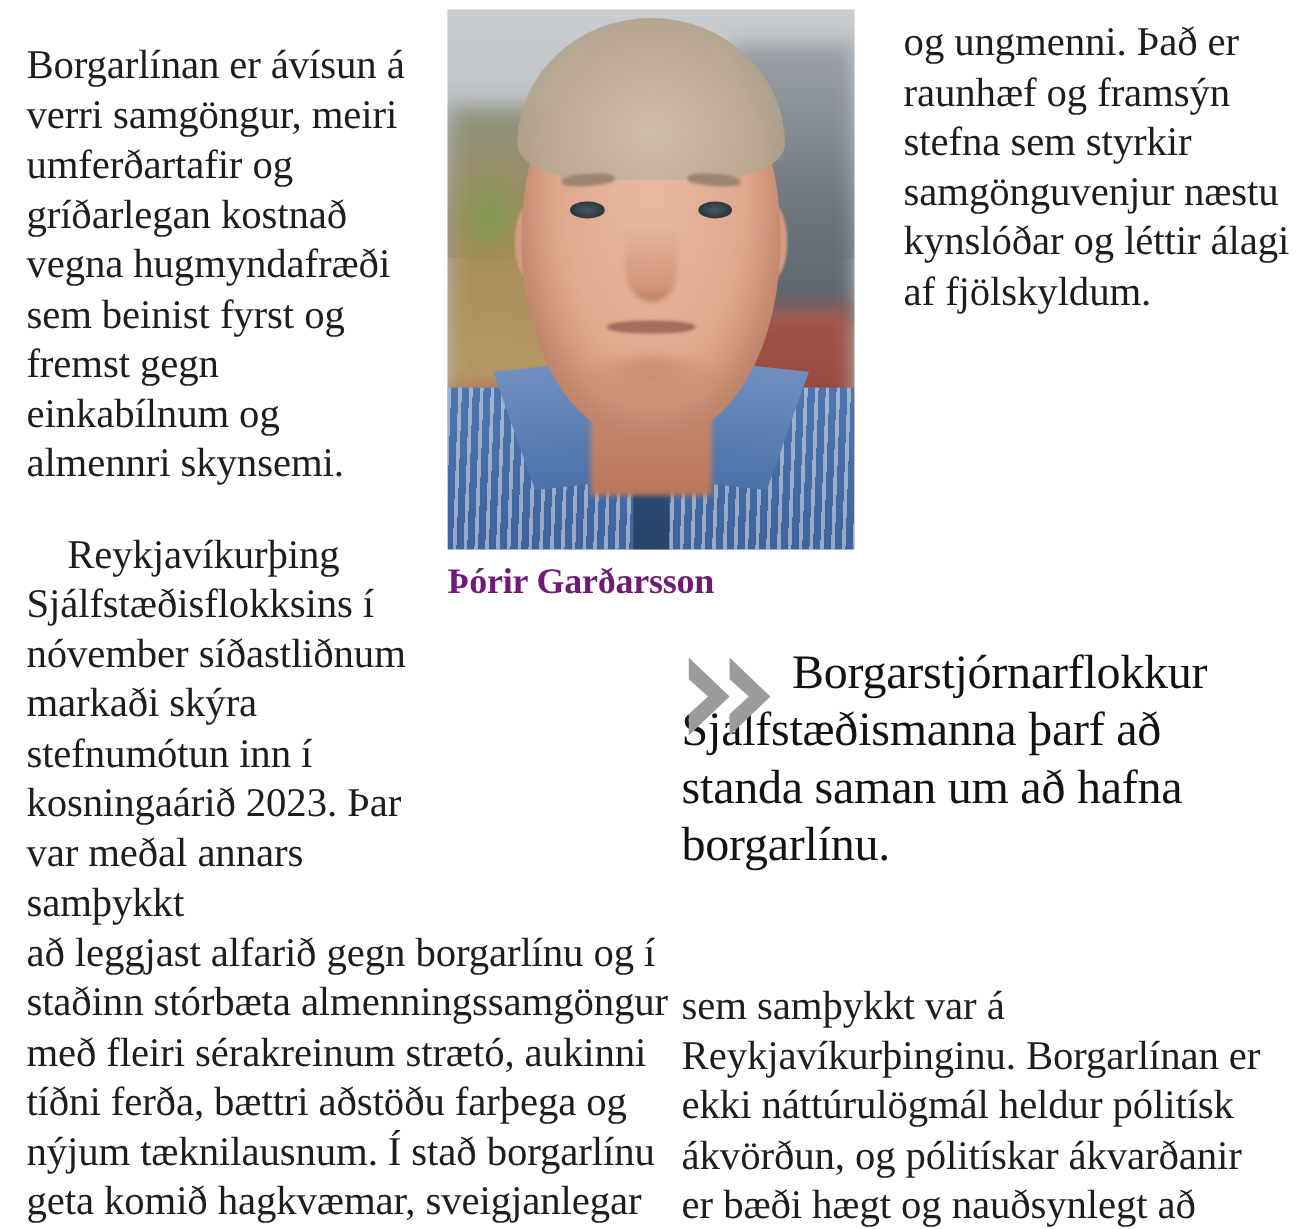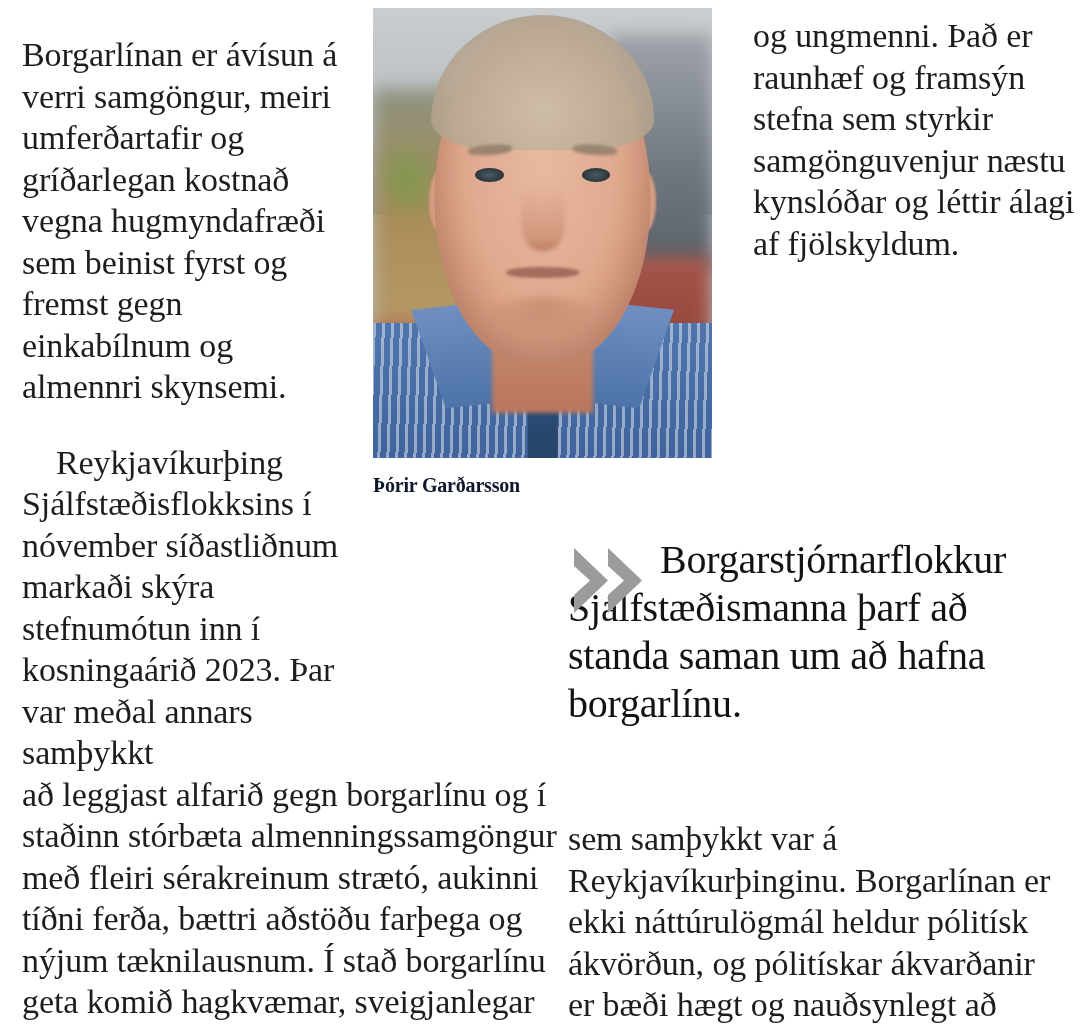--- a/index.html
+++ b/index.html
@@ -224,24 +224,24 @@
     left: 50%;
     bottom: 0;
     transform: translateX(-50%);
     width: 9%;
     height: 22%;
     background: linear-gradient(180deg, #2f517f 0%, #274469 100%);
   }
 
   #photo-caption {
     margin-top: 10px;
-    font-size: 20px;
+    font-size: 30px;
     line-height: 34px;
     font-weight: bold;
-    color: #0f172a;
+    color: #701a75;
     letter-spacing: -0.2px;
   }
 
   
   #right-column {
     position: absolute;
     left: 738px;
     top: 0px;
     width: 330px;
   }

